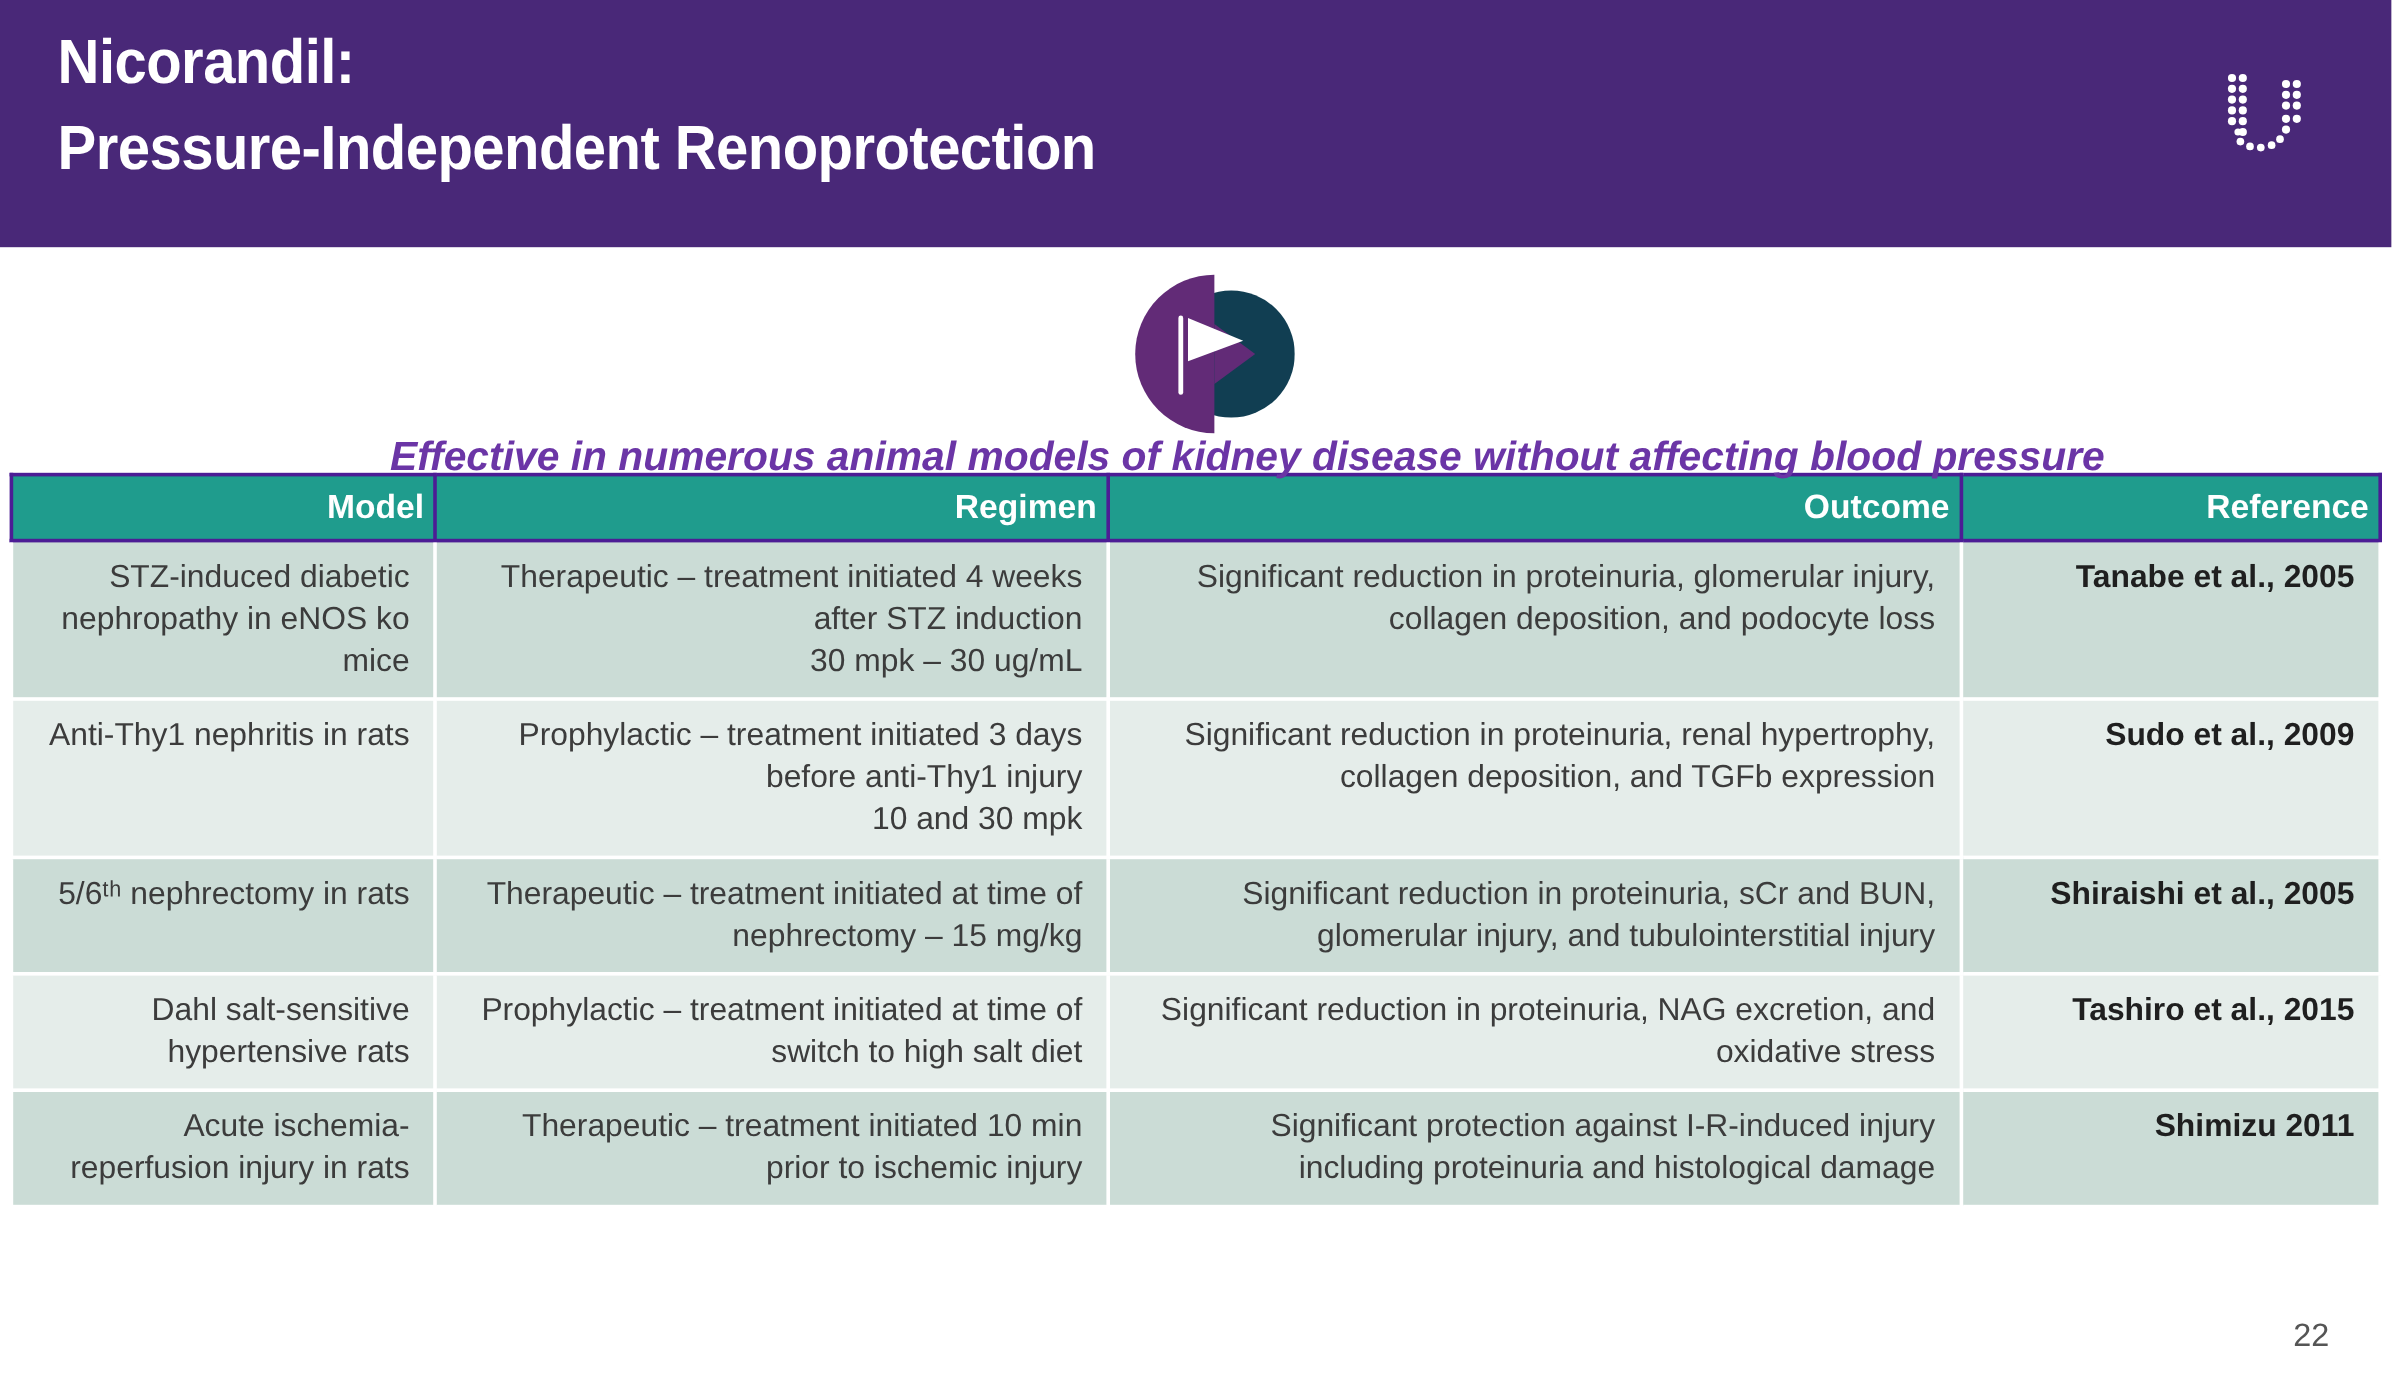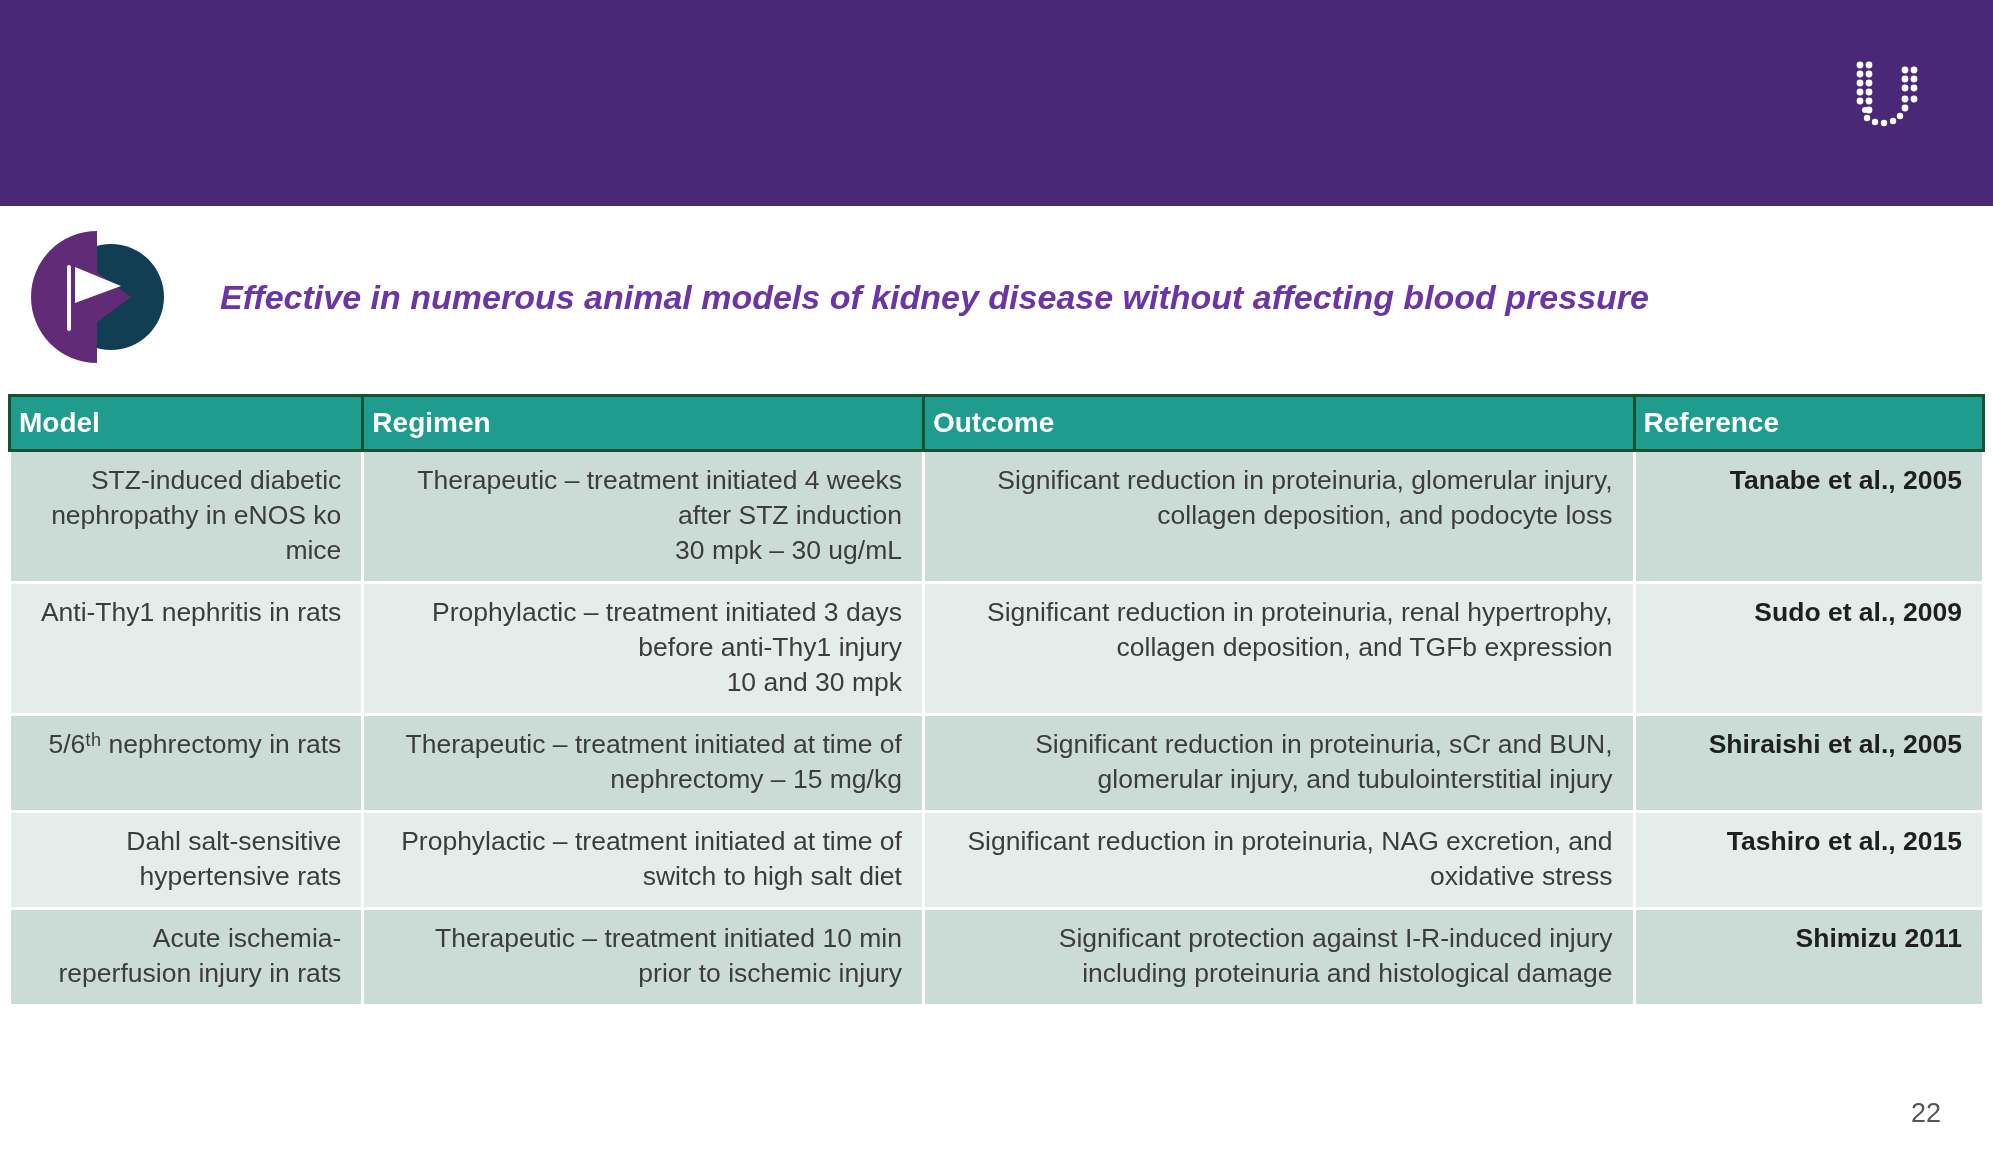--- a/index.html
+++ b/index.html
@@ -44,42 +44,42 @@
     transform:scaleX(0.95); transform-origin:left center;
   }
   .logo-subname {
     color:#a396c9; font-weight:bold;
     font-size:16px; letter-spacing:2.5px; margin-top:2px;
   }
 
   
   .callout {
     display:flex; align-items:center;
-    margin:22px 0 0 30px; height:138px;
+    margin:22px 0 0 30px; height:138px;flex-direction:column;
   }
   .callout-icon { width:134px; height:134px; flex:0 0 auto; }
   .callout-text {
     margin-left:56px;
     font-size:34px; font-weight:bold; font-style:italic;
     color:#6B35A6;
   }
 
   
   .table-wrap { margin:28px 8px 0 8px; }
   table { width:100%; border-collapse:collapse; table-layout:fixed; }
   col.c-model { width:17.9%; }
   col.c-regimen { width:28.4%; }
   col.c-outcome { width:36.0%; }
   col.c-reference { width:17.7%; }
   th {
     background:#1F9C8D; color:#ffffff;
     font-size:28px; font-weight:bold;
     padding:10px 8px;
-    border:3px solid #14532d;
-    text-align:left;
+    border:3px solid #4c1d95;
+    text-align:right;
   }
   td {
     font-size:26.5px; line-height:1.32;
     color:#3c3c3c;
     padding:11px 20px 13px 22px;
     border:3px solid #ffffff;
     vertical-align:top;
     text-align:right;
   }
   tbody tr:nth-child(odd) td { background:#CBDCD6; }
@@ -89,20 +89,24 @@
   
   .page-number {
     position:absolute; right:52px; bottom:30px;
     font-size:27px; color:#555555;
   }
 </style>
 </head>
 <body>
 
 <div class="header">
+  <div class="title">
+    <div class="title-line">Nicorandil:</div>
+    <div class="title-line">Pressure-Independent Renoprotection</div>
+  </div>
 
   <div class="logo">
     <span class="logo-u">
       <svg width="68" height="70" viewBox="0 0 68 70" aria-hidden="true">
         <g fill="#ffffff">
           <circle cx="7" cy="7" r="3.4"></circle>
             <circle cx="7" cy="16" r="3.4"></circle>
             <circle cx="7" cy="25" r="3.4"></circle>
             <circle cx="7" cy="34" r="3.4"></circle>
             <circle cx="7" cy="43" r="3.4"></circle>

